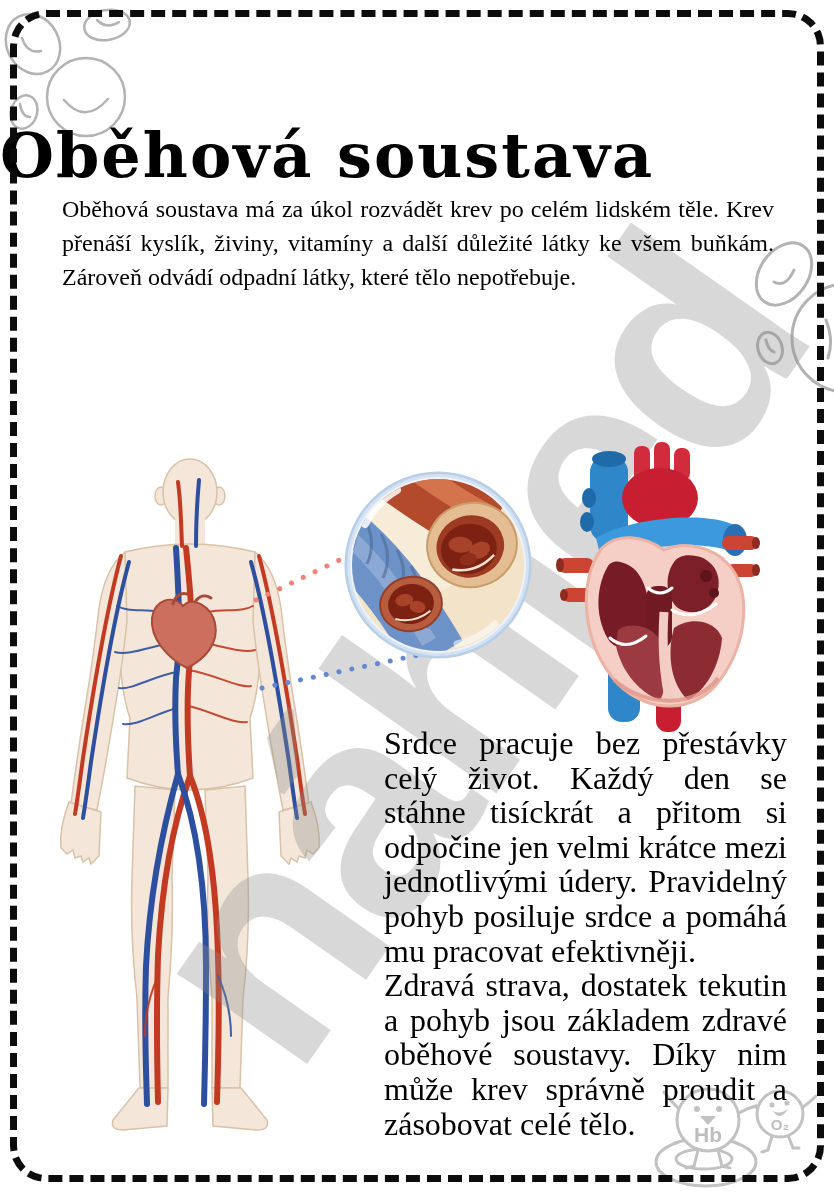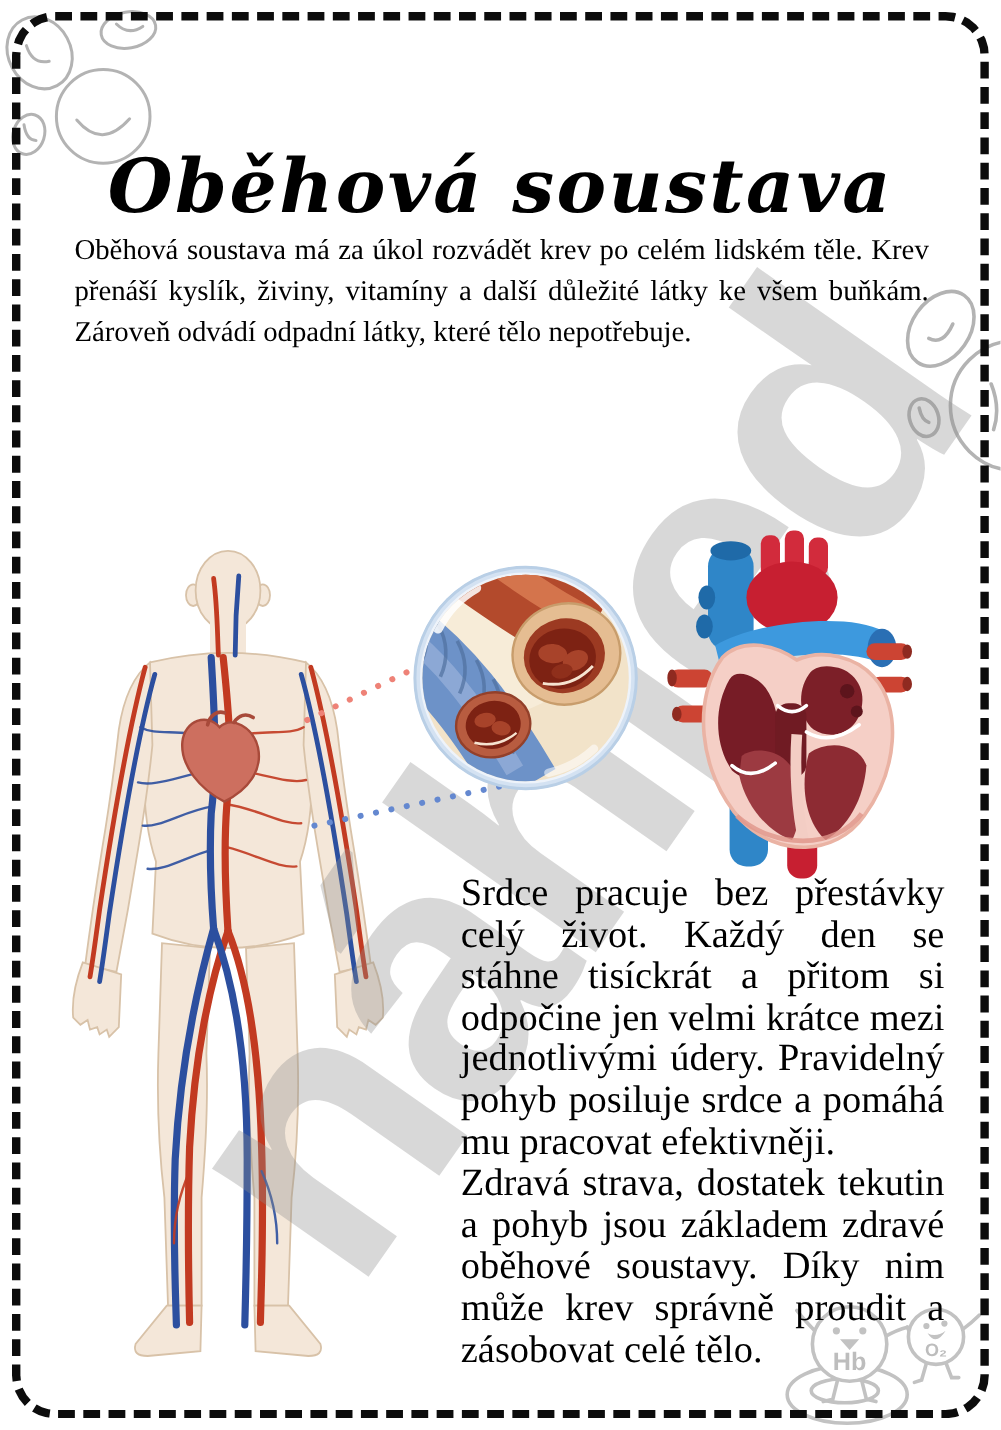--- a/index.html
+++ b/index.html
@@ -6,22 +6,22 @@
   .page{
     position:relative;width:834px;height:1192px;background:#fff;
     overflow:hidden;font-family:"Liberation Serif",serif;color:#000;
   }
   .page-border{
     position:absolute;left:10px;top:10px;right:10px;bottom:10px;
     border:7px dashed #0c0c0c;border-radius:36px;z-index:6;pointer-events:none;
   }
   .deco{position:absolute;z-index:1;}
   .title{
-    position:absolute;left:0;right:0;top:80px;text-align:center;z-index:5;
-    font-family:"DejaVu Serif",serif;font-style:italic;font-weight:bold;
+    position:absolute;left:0;right:0;top:80px;z-index:5;
+    font-family:"DejaVu Serif",serif;font-weight:bold;
     font-size:62px;letter-spacing:2px;line-height:1.1;
   }
   .text-left{
     position:absolute;left:62px;top:192px;width:712px;z-index:5;
     font-size:24px;line-height:34px;text-align:justify;
   }
   .text-right{
     position:absolute;left:372px;top:726px;width:403px;z-index:5;
     font-size:32px;line-height:34.6px;text-align:justify;margin-left:12px;
   }

